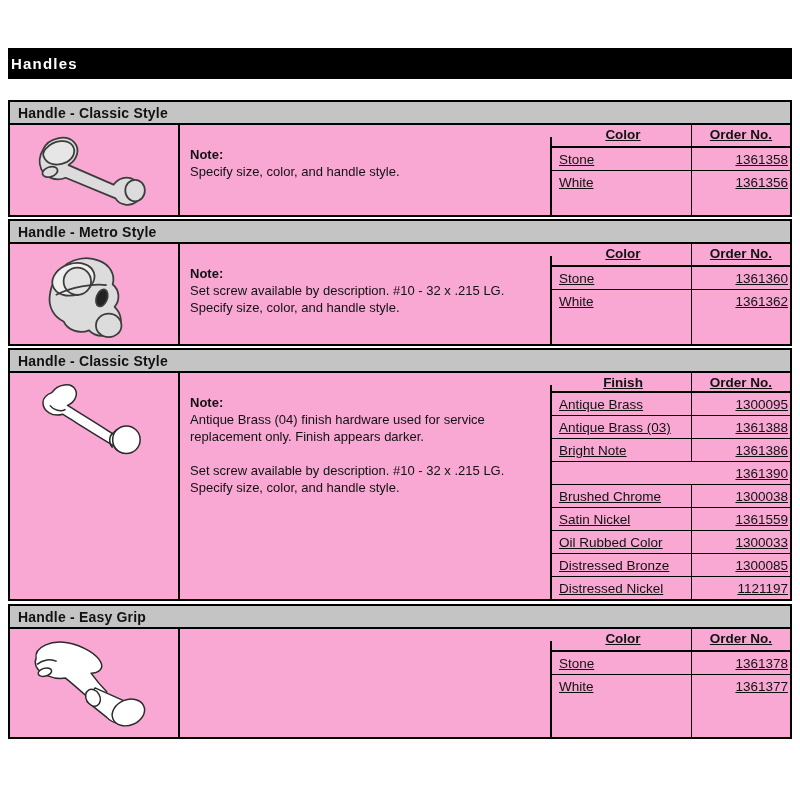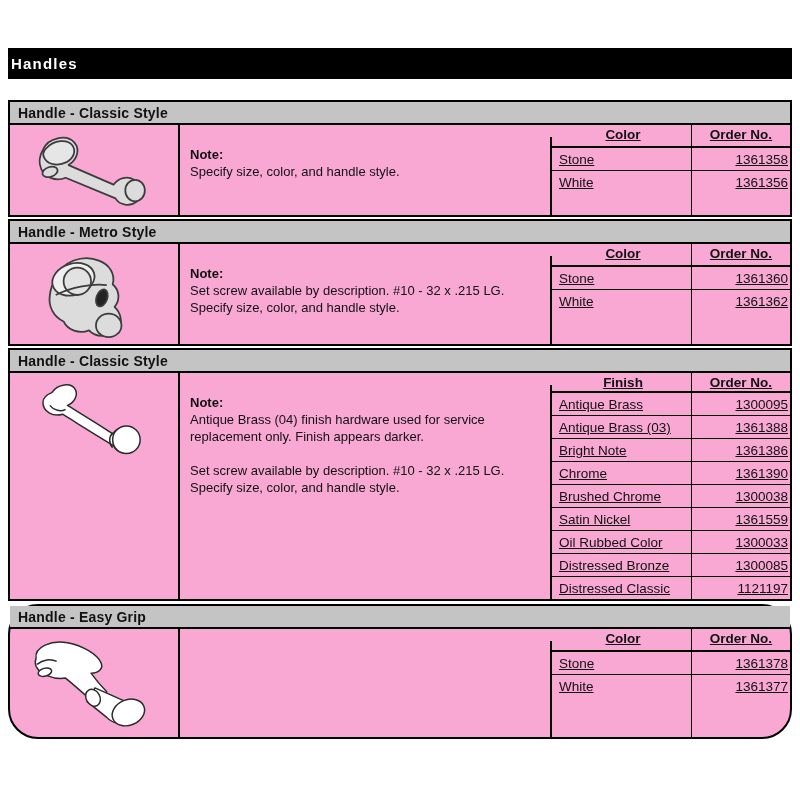--- a/index.html
+++ b/index.html
@@ -14,21 +14,21 @@
   }
   .page{position:relative;width:800px;height:800px;overflow:hidden;}
   .title-bar{
     position:absolute;left:8px;right:8px;top:48px;height:31px;
     background:var(--title-bg);color:var(--title-fg);
     font-weight:bold;font-size:15px;line-height:31px;
     padding-left:3px;letter-spacing:1.2px;box-sizing:border-box;
   }
   .sections{position:absolute;left:8px;right:8px;top:100px;}
   .sec{border:2px solid var(--line);margin-bottom:2px;background:#f9a8d4;}
-  .sec:nth-child(4){margin-top:3px;border-radius:30px;}
+  .sec:nth-child(4){margin-top:3px;}
   .sec-header{
     background:var(--band-bg);border-bottom:2px solid var(--line);
     height:21px;display:flex;align-items:center;padding-left:8px;
     font-weight:bold;font-size:14px;letter-spacing:0.2px;
   }
   .sec-body{display:flex;align-items:stretch;}
   .sec:nth-child(1) .sec-body{height:90px;}
   .sec:nth-child(2) .sec-body{height:100px;}
   .sec:nth-child(3) .sec-body{height:226px;}
   .sec:nth-child(4) .sec-body{height:108px;}
@@ -190,21 +190,20 @@
     <div class="tc c1">Antique Brass (03)</div>
     <div class="tc c2">1361388</div>
   </div>
 
   <div class="trow data">
     <div class="tc c1">Bright Note</div>
     <div class="tc c2">1361386</div>
   </div>
 
   <div class="trow data">
-    <div class="tc c1">Chrome</div>
     <div class="tc c2">1361390</div>
   </div>
 
   <div class="trow data">
     <div class="tc c1">Brushed Chrome</div>
     <div class="tc c2">1300038</div>
   </div>
 
   <div class="trow data">
     <div class="tc c1">Satin Nickel</div>
@@ -215,21 +214,21 @@
     <div class="tc c1">Oil Rubbed Color</div>
     <div class="tc c2">1300033</div>
   </div>
 
   <div class="trow data">
     <div class="tc c1">Distressed Bronze</div>
     <div class="tc c2">1300085</div>
   </div>
 
   <div class="trow data">
-    <div class="tc c1">Distressed Classic</div>
+    <div class="tc c1">Distressed Nickel</div>
     <div class="tc c2">1121197</div>
   </div>
 </div>
     </div>
   </section>
 
   <section class="sec">
     <div class="sec-header">
       <span>Handle - Easy Grip</span>
     </div>

